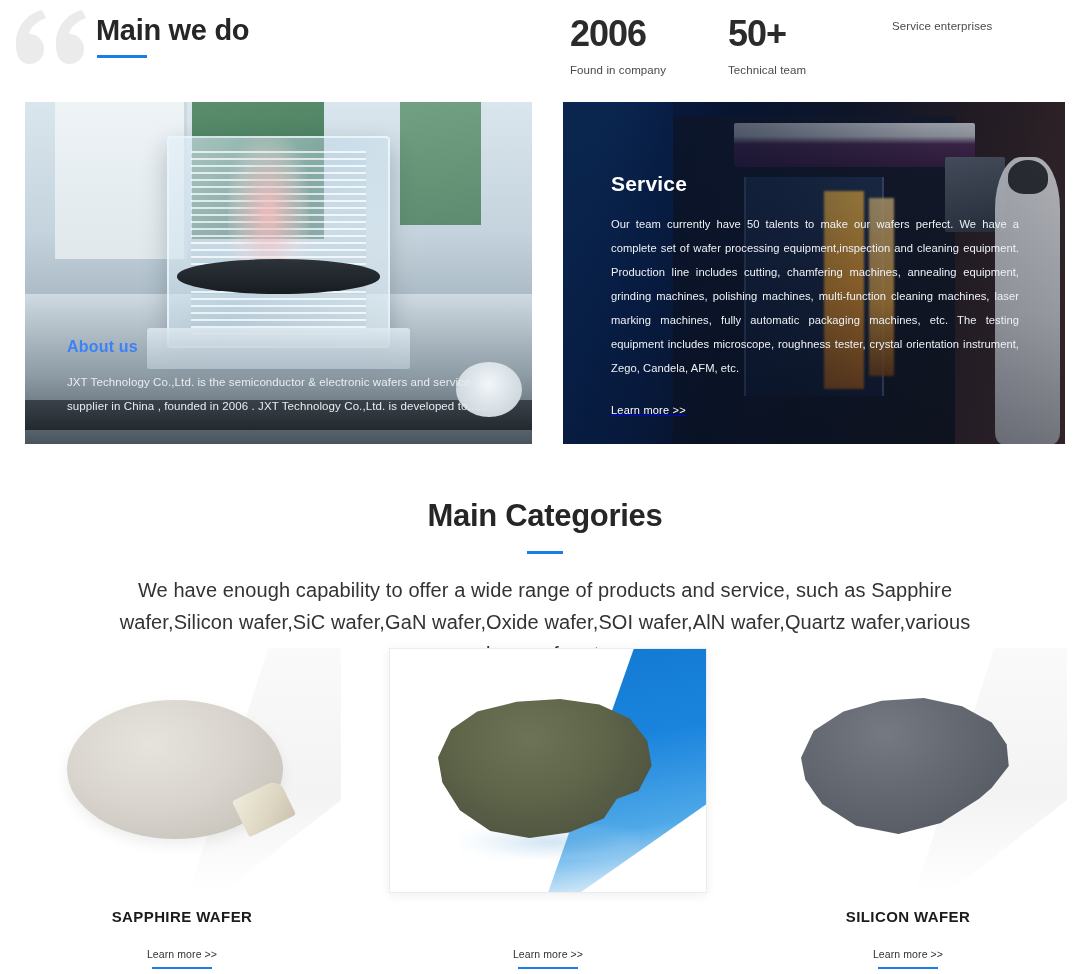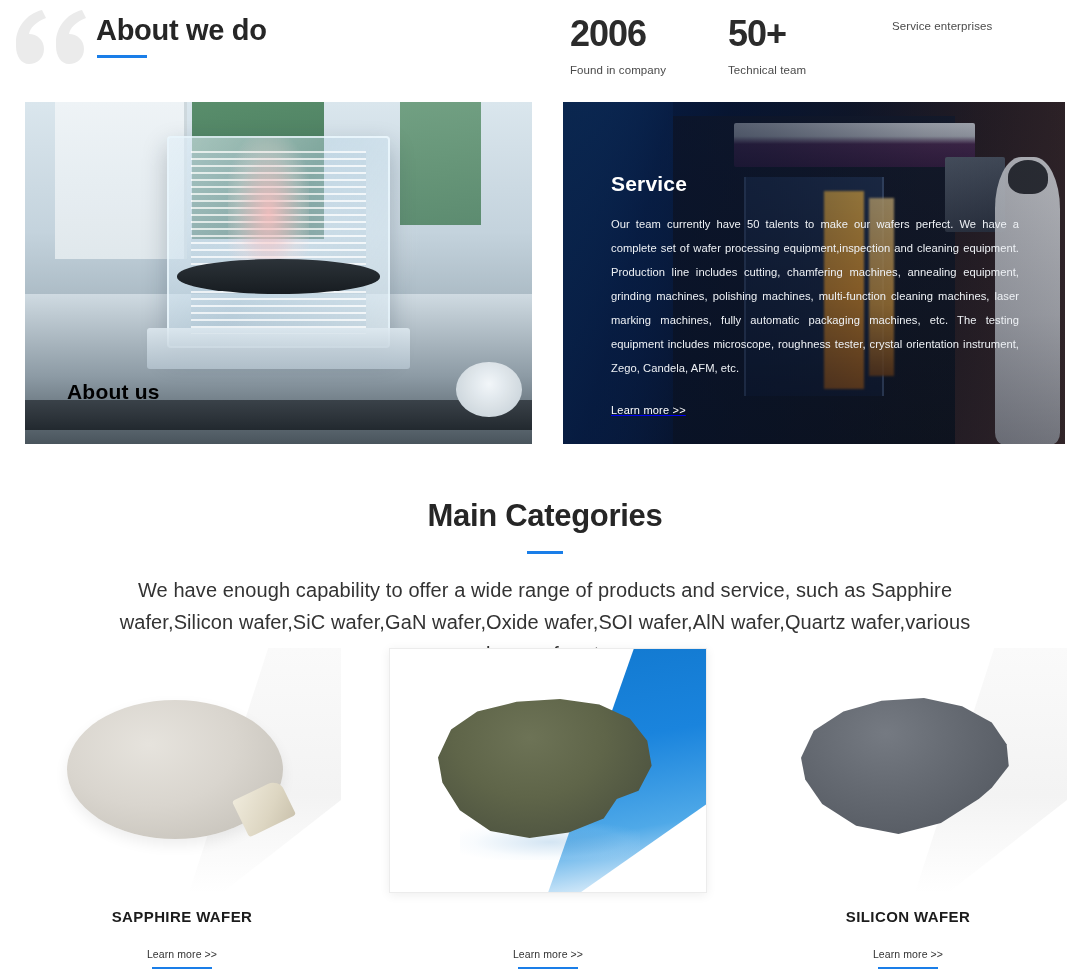--- a/index.html
+++ b/index.html
@@ -160,21 +160,21 @@
     position: absolute; right: 3.4%; top: 17%; width: 8%; height: 10%;
     background: #14161c; border-radius: 50% 50% 40% 40%;
     opacity: 0.85;
   }
   .sv-scrim { position: absolute; inset: 0; background: linear-gradient(90deg, rgba(5,18,45,0.80) 0%, rgba(6,16,38,0.55) 42%, rgba(8,14,30,0.30) 72%, rgba(10,12,24,0.18) 100%); }
 
   .card-body { position: absolute; left: 0; top: 0; width: 100%; height: 100%; }
 
   .about-text-wrap { position: absolute; left: 42px; bottom: 26px; width: 430px; }
   .about-title {
-    font-size: 21px; font-weight: 600; color: #000000;
+    font-size: 16px; font-weight: 600; color: #3b82f6;
     letter-spacing: 0.2px; margin-bottom: 14px;
   }
   .about-desc {
     font-size: 11.5px; color: #e8ecf0; line-height: 24px;
     letter-spacing: 0.1px;
   }
 
   .service-text-wrap { position: absolute; left: 48px; top: 70px; width: 420px; }
   .service-title {
     font-size: 21px; font-weight: 600; color: #ffffff;
@@ -284,21 +284,21 @@
 
   <div class="top-row">
 
     <div class="quote-icon">
       <svg width="78" height="58" viewBox="0 0 78 58">
         <path d="M4 34 C4 20 14 6 30 2 L34 10 C24 14 18 20 17 26 C25 26 32 32 32 41 C32 50 25 56 17 56 C9 56 4 48 4 38 Z" fill="#ebebeb"></path>
         <path d="M44 34 C44 20 54 6 70 2 L74 10 C64 14 58 20 57 26 C65 26 72 32 72 41 C72 50 65 56 57 56 C49 56 44 48 44 38 Z" fill="#ebebeb"></path>
       </svg>
     </div>
 
-    <div class="wwd-title">About we do</div>
+    <div class="wwd-title">Main we do</div>
     <div class="wwd-underline"></div>
 
     <div class="stats">
       <div class="stat stat-0">
         <div class="num">2006</div>
         <div class="lbl">Found in company</div>
       </div>
       <div class="stat stat-1">
         <div class="num">50+</div>
         <div class="lbl">Technical team</div>
@@ -322,20 +322,21 @@
         <div class="ph-cassette">
             <div class="ph-slots"></div>
           </div>
         <div class="ph-glow"></div>
         <div class="ph-wafer"></div>
         <div class="ph-base"></div>
       </div>
       <div class="card-body">
         <div class="about-text-wrap">
           <div class="about-title">About us</div>
+          <div class="about-desc">JXT Technology Co.,Ltd. is the semiconductor &amp; electronic wafers and service supplier in China , founded in 2006 . JXT Technology Co.,Ltd. is developed to......</div>
         </div>
       </div>
     </div>
 
     <div class="card card-service">
       <div class="photo-service">
         <div class="sv-machine"></div>
         <div class="sv-panel-top"></div>
         <div class="sv-door"></div>
         <div class="sv-amber"></div>

